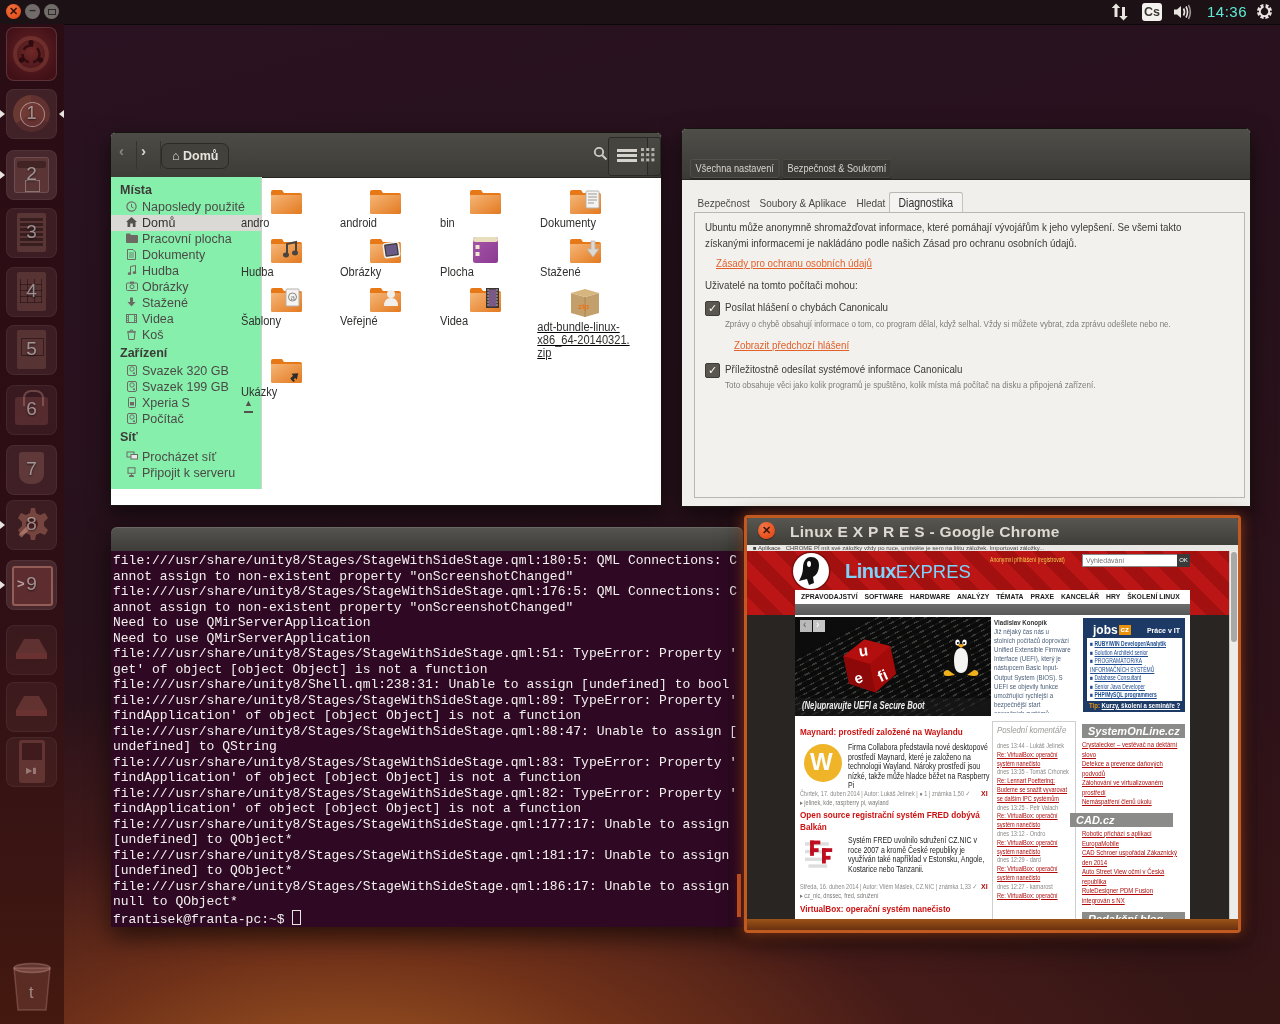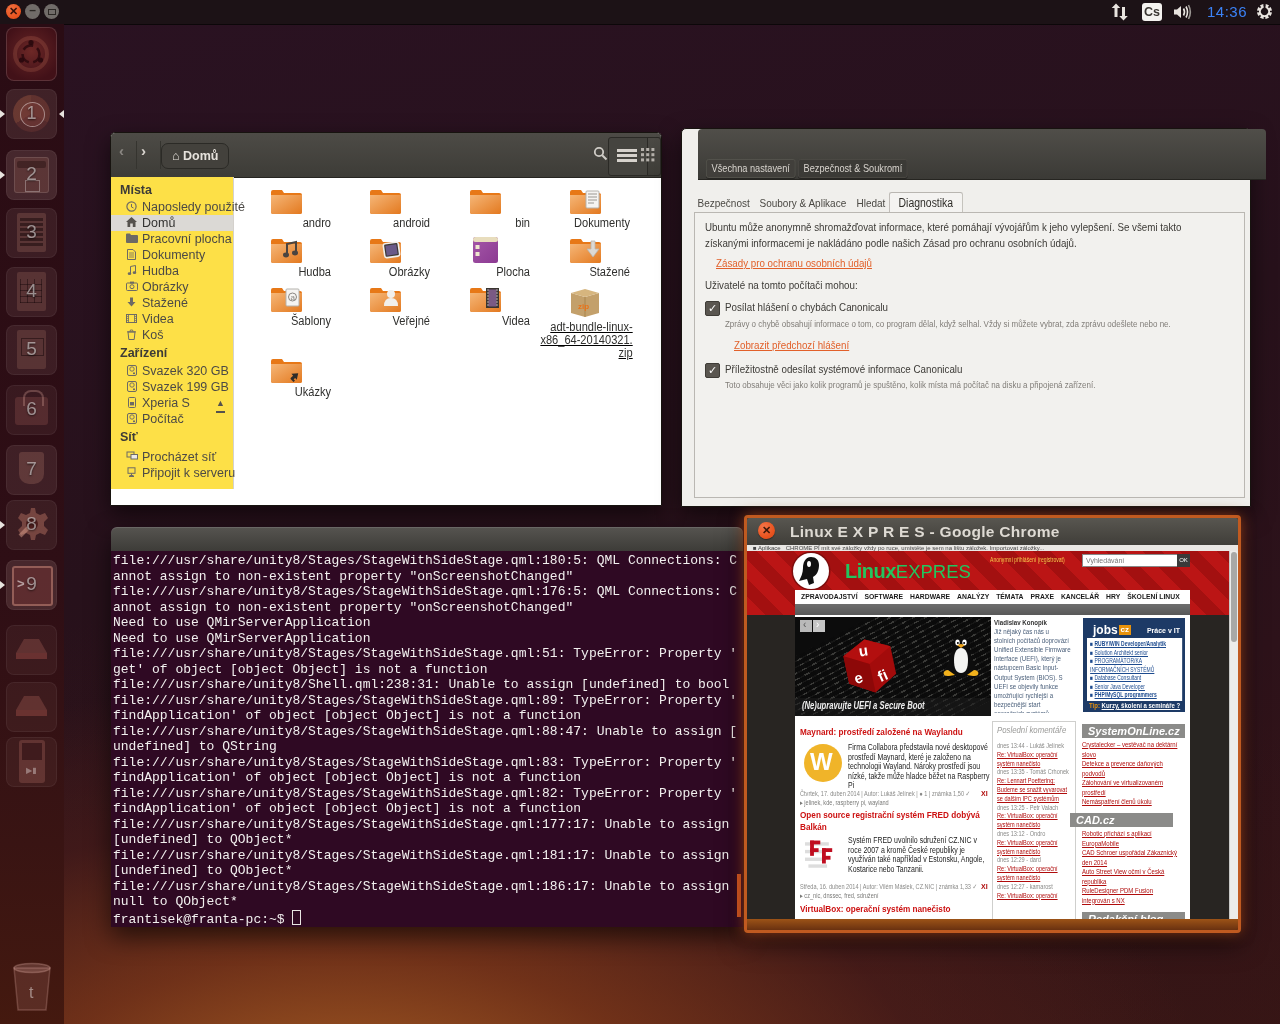--- a/index.html
+++ b/index.html
@@ -6,41 +6,41 @@
 body{font-family:"Liberation Sans",sans-serif;position:relative;
 background:
 radial-gradient(ellipse 1000px 480px at 27% 107%, rgba(170,95,35,.95) 0%, rgba(125,55,25,.8) 30%, rgba(80,30,26,.5) 58%, rgba(46,18,24,0) 86%),
 radial-gradient(ellipse 1400px 700px at 40% 115%, rgba(95,45,25,.45) 0%, rgba(60,26,22,.25) 55%, rgba(40,16,20,0) 85%),
 linear-gradient(165deg,#2a1222 0%, #27111b 45%, #2d121a 72%, #351415 100%);
 }
 .abs{position:absolute;}
 
 #panel{left:0;top:0;width:1280px;height:24px;background:#1c1216;border-bottom:1px solid #0c0709;}
 .pbtn{position:absolute;top:4px;width:15px;height:15px;border-radius:50%;}
-.ptime{position:absolute;top:3px;left:1207px;color:#3b82f6;font-size:15px;letter-spacing:.5px;}
+.ptime{position:absolute;top:3px;left:1207px;color:#5eead4;font-size:15px;letter-spacing:.5px;}
 
 #launcher{left:0;top:24px;width:64px;height:1000px;background:linear-gradient(180deg,#2a0c14 0%,#2e0e15 55%,#391413 82%,#44190f 100%);}
 .tile{position:absolute;left:6px;width:51px;height:50px;border-radius:8px;background:rgba(255,225,215,.045);box-shadow:inset 0 0 0 1px rgba(255,255,255,.055);}
 .tnum{position:absolute;width:100%;text-align:center;top:13px;font-size:19px;color:rgba(255,255,255,.5);text-shadow:0 1px 2px rgba(0,0,0,.6);}
 .arrL{position:absolute;left:0;width:0;height:0;border-top:4px solid transparent;border-bottom:4px solid transparent;border-left:5px solid #e7e3de;}
 .arrR{position:absolute;left:59px;width:0;height:0;border-top:4px solid transparent;border-bottom:4px solid transparent;border-right:5px solid #e7e3de;}
 
 #fwin{left:110px;top:132px;width:550px;height:372px;background:#fff;box-shadow:0 8px 22px rgba(0,0,0,.55);border:1px solid #17130f;border-radius:5px 5px 0 0;}
 #ftool{position:absolute;left:0;top:0;width:100%;height:44px;background:linear-gradient(#4d4b46,#3d3c37);border-radius:4px 4px 0 0;border-bottom:1px solid #262521;}
-#fside{position:absolute;left:0;top:44px;width:122px;bottom:16px;background:#fde047;border-right:1px solid #d4d1cd;}
+#fside{position:absolute;left:0;top:44px;width:122px;bottom:16px;background:#86efac;border-right:1px solid #d4d1cd;padding-left:28px;}
 .srow{position:absolute;left:0;width:100%;height:16px;color:#4c4a46;font-size:12.5px;line-height:16px;white-space:nowrap;}
 .srow .si{display:inline-block;width:13px;margin-left:14px;margin-right:4px;color:#6d6a64;font-size:11px;text-align:center;}
 .shead{position:absolute;left:9px;color:#3d3b37;font-size:12.5px;font-weight:bold;white-space:nowrap;}
-.ficon{position:absolute;width:100px;text-align:right;}
+.ficon{position:absolute;width:100px;text-align:left;}
 .ficon .lbl{margin-top:2px;font-size:12.3px;color:#30302e;line-height:12.8px;transform:scaleX(.9);}
 
 .fold{width:33px;height:28px;display:block;margin:0 auto;}
 
 #swin{left:681px;top:128px;width:568px;height:377px;background:#f0efec;box-shadow:0 8px 22px rgba(0,0,0,.55);border:1px solid #17130f;border-radius:5px 5px 0 0;}
-#shead{position:absolute;left:0;top:0;width:100%;height:50px;background:linear-gradient(#504e49,#3b3a36);border-radius:4px 4px 0 0;border-bottom:1px solid #262521;margin-left:16px;}
+#shead{position:absolute;left:0;top:0;width:100%;height:50px;background:linear-gradient(#504e49,#3b3a36);border-radius:4px 4px 0 0;border-bottom:1px solid #262521;}
 .hbtn{position:absolute;top:30px;height:17px;line-height:16px;color:#d8d4ce;font-size:11.5px;padding:0 6px;white-space:nowrap;transform:scaleX(.8);transform-origin:0 50%;background:#413f3b;border:1px solid #55534d;border-radius:3px;box-shadow:0 1px 0 rgba(0,0,0,.35);}
 .tab{position:absolute;top:64px;height:20px;line-height:20px;font-size:11.5px;color:#4a4843;padding:0 4px;white-space:nowrap;transform:scaleX(.87);transform-origin:0 0;}
 .tabon{background:#f4f3f1;border:1px solid #b9b6b1;border-bottom:none;border-radius:3px 3px 0 0;top:63px;height:21px;color:#2f2d29;font-size:12px;padding:0 10px;}
 #spanel{position:absolute;left:12px;top:83px;right:5px;bottom:8px;background:#f2f1ee;border:1px solid #bab7b2;overflow:hidden;}
 .stext{position:absolute;color:#3c3a36;font-size:11.5px;white-space:nowrap;transform:scaleX(.85);transform-origin:0 0;}
 .slink{position:absolute;color:#e2602a;font-size:11.5px;text-decoration:underline;white-space:nowrap;transform:scaleX(.85);transform-origin:0 0;}
 .sdesc{position:absolute;color:#807d78;font-size:9.5px;white-space:nowrap;transform:scaleX(.84);transform-origin:0 0;}
 .cbox{position:absolute;width:13px;height:13px;background:#5a5650;border:1px solid #3f3c37;border-radius:2px;color:#fff;font-size:11px;line-height:13px;text-align:center;}
 
 #twin{left:111px;top:527px;width:632px;height:400px;box-shadow:0 10px 24px rgba(0,0,0,.6);border-radius:6px 6px 0 0;background:#2f0923;text-decoration:underline;}
@@ -490,21 +490,21 @@
       <span style="position:absolute;left:6px;top:0px;font-size:6px;color:#444;">■ Aplikace &nbsp; CHROME PÍ mít své záložky vždy po ruce, umístěte je sem na lištu záložek. Importovat záložky...</span>
     </div>
   <div id="cpage">
     <div id="redband"></div>
 
     <div style="position:absolute;left:46px;top:2px;width:36px;height:36px;border-radius:50%;background:#fff;box-shadow:0 0 0 1.5px #7d0d0d;"></div>
     <svg style="position:absolute;left:50px;top:4px;" width="28" height="32" viewBox="0 0 28 32">
         <path d="M14 2 C8 2 6 8 6 13 C6 18 4 22 2 26 L10 24 L12 30 L17 28 L16 22 C20 20 22 15 22 10 C22 5 19 2 14 2 Z" fill="#111"></path>
         <ellipse cx="12" cy="9" rx="2" ry="3" fill="#fff"></ellipse>
       </svg>
-    <div style="position:absolute;left:98px;top:9px;color:#22c55e;font-size:20px;font-weight:bold;letter-spacing:-0.5px;white-space:nowrap;">Linux<span style="font-weight:normal;letter-spacing:0;font-size:18.5px;">EXPRES</span></div>
+    <div style="position:absolute;left:98px;top:9px;color:#7dd3fc;font-size:20px;font-weight:bold;letter-spacing:-0.5px;white-space:nowrap;">Linux<span style="font-weight:normal;letter-spacing:0;font-size:18.5px;">EXPRES</span></div>
     <div style="position:absolute;left:243px;top:5px;font-size:6.5px;color:#f5c84c;white-space:nowrap;transform:scaleX(.78);transform-origin:0 0;">Anonymní přihlášení (registrovat)</div>
     <div style="position:absolute;left:335px;top:3px;width:93px;height:11px;background:#fff;border:1px solid #888;font-size:7px;color:#777;line-height:11px;padding-left:3px;">Vyhledávání</div>
     <div style="position:absolute;left:430px;top:3px;width:13px;height:13px;background:#3a3a3a;color:#fff;font-size:6px;text-align:center;line-height:13px;">OK</div>
     <div style="position:absolute;left:48px;top:39px;width:395px;height:14px;background:#fff;font-size:6.8px;font-weight:bold;color:#1a1a1a;line-height:14px;white-space:nowrap;">
       <span style="margin-left:6px;">ZPRAVODAJSTVÍ</span><span style="margin-left:7px;">SOFTWARE</span><span style="margin-left:7px;">HARDWARE</span><span style="margin-left:7px;">ANALÝZY</span><span style="margin-left:7px;">TÉMATA</span><span style="margin-left:7px;">PRAXE</span><span style="margin-left:7px;">KANCELÁŘ</span><span style="margin-left:7px;">HRY</span><span style="margin-left:7px;">ŠKOLENÍ LINUX</span>
     </div>
     <div style="position:absolute;left:48px;top:53px;width:395px;height:11px;background:linear-gradient(#6e6e6e,#585858);"></div>
     <div id="ccol"></div>
 
     <div style="position:absolute;left:48px;top:66px;width:196px;height:99px;background:#0c0c0c;overflow:hidden;">

